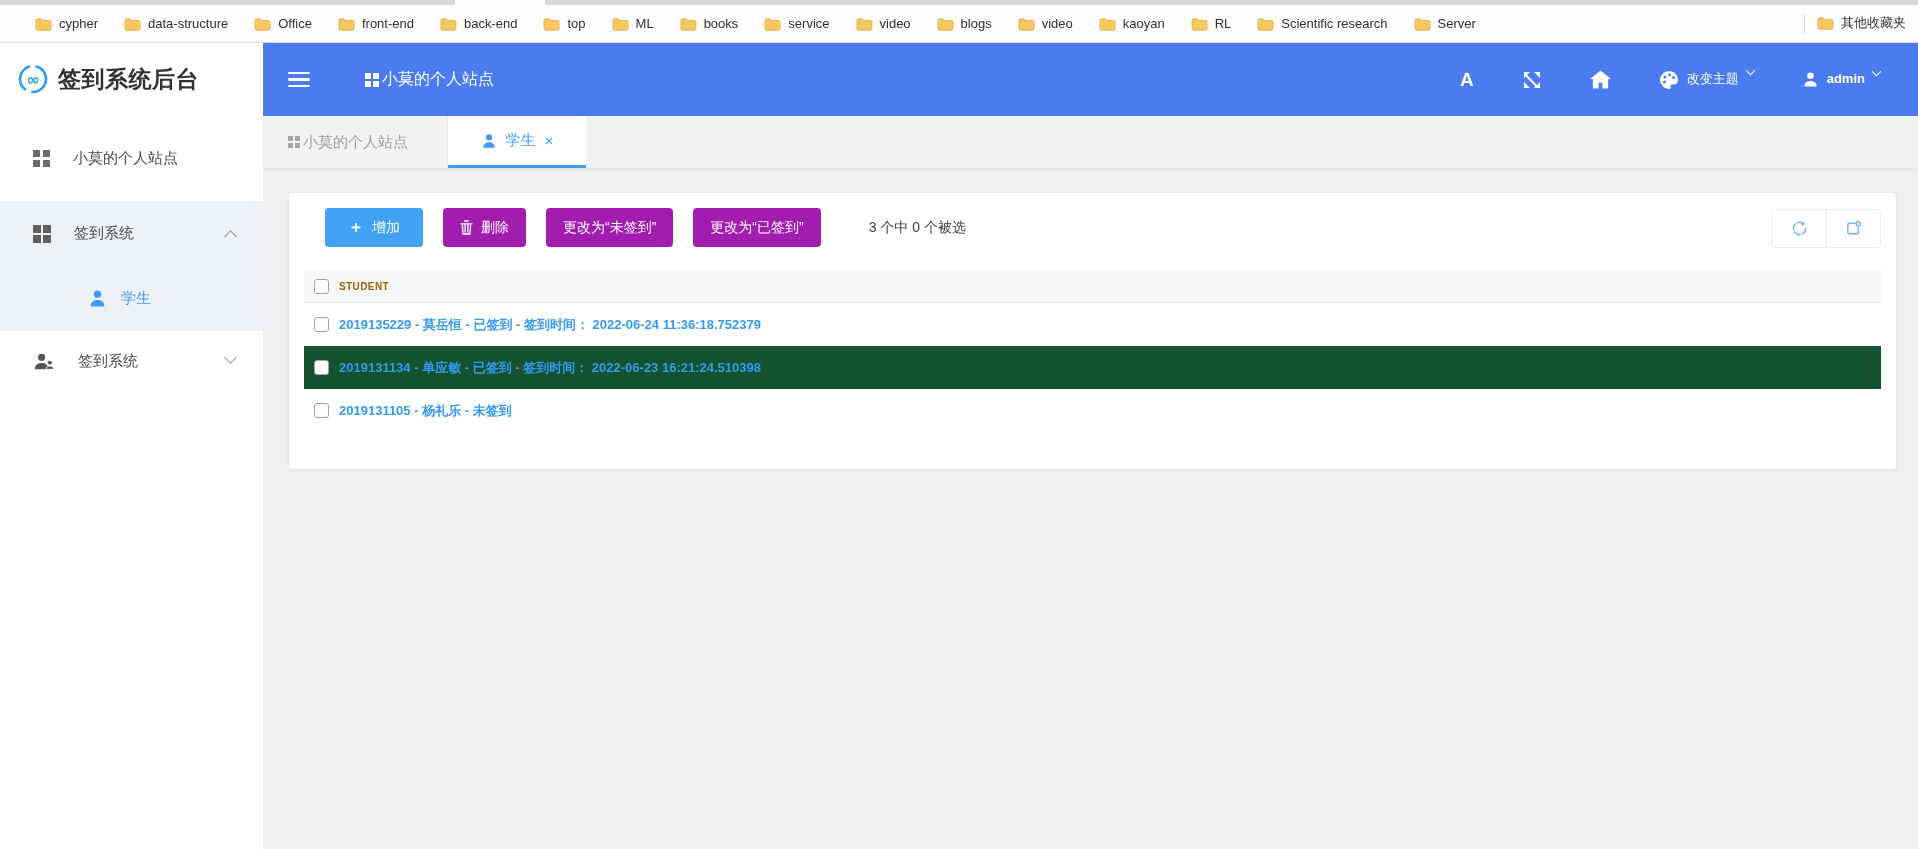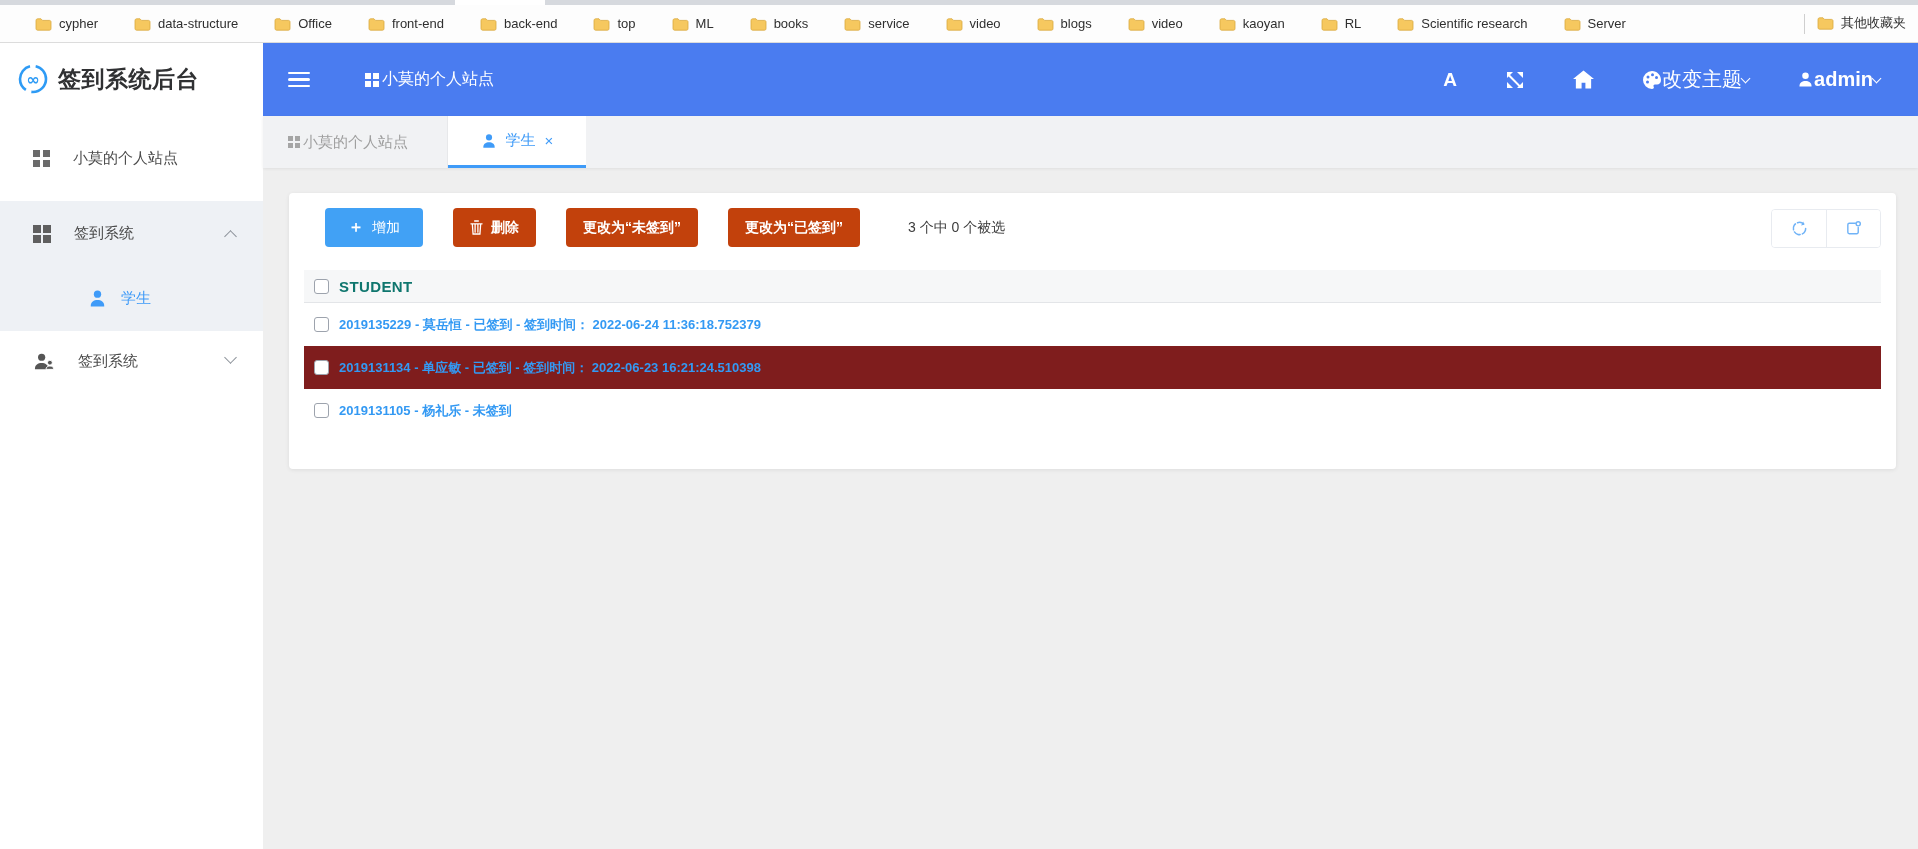--- a/index.html
+++ b/index.html
@@ -5,21 +5,21 @@
   * { margin:0; padding:0; box-sizing:border-box; }
   html,body { width:1918px; height:849px; overflow:hidden;
     font-family:"Liberation Sans","DejaVu Sans",sans-serif; }
   body { background:#efefef; }
 
   
   .top-strip { height:5px; background:#d6d9de; position:relative; }
   .tab-notch { position:absolute; left:455px; top:0; width:90px; height:5px; background:#ffffff; }
   .bookmarks-bar { height:38px; background:#fdfdfd; border-bottom:1px solid #dcdcdc;
     display:flex; align-items:center; padding:0 12px 0 22px; }
-  .bm-items { display:flex; align-items:flex-end; gap:36px; flex:1;padding-left:13px; }
+  .bm-items { display:flex; align-items:flex-end; gap:26px; flex:1;padding-left:13px; }
   .bm-item { display:flex; align-items:center; gap:7px; font-size:13px; color:#2f2f2f; cursor:pointer; white-space:nowrap; }
   .bm-right { display:flex; align-items:flex-start; gap:12px; }
   .bm-divider { width:1px; height:20px; background:#cfcfcf; }
   .folder { width:17px; height:14px; flex:0 0 auto; }
 
   
   .app { display:flex; height:806px; }
 
   
   .sidebar { width:263px; background:#ffffff; flex:0 0 auto; display:flex; flex-direction:column; }
@@ -47,21 +47,21 @@
   
   .topbar { height:73px; background:#4a7cf0; display:flex; align-items:center; color:#fff; padding:0 38px 0 25px; }
   .hamburger { width:22px; cursor:pointer; margin-right:55px; }
   .hamburger i { display:block; height:2.5px; background:#fff; border-radius:2px; margin:4px 0; }
   .tb-title { display:flex; align-items:center; gap:3px; font-size:16px; }
   .tb-title .grid4 { grid-template-columns:6px 6px; grid-template-rows:6px 6px; gap:2px; }
   .tb-title .grid4 i { background:#fff; }
   .tb-right { margin-left:auto; display:flex; align-items:center; gap:48px; }
   .tb-icon { cursor:pointer; display:flex; align-items:center; }
   .lang-a { font-size:19px; font-weight:bold; }
-  .tb-group { display:flex; align-items:center; gap:0; font-size:20px; cursor:pointer; }
+  .tb-group { display:flex; gap:8px; font-size:13px; cursor:pointer; }
   .caret { width:7px; height:7px; border-right:1.8px solid #fff; border-bottom:1.8px solid #fff;
     transform:rotate(45deg); margin-top:-3px; }
 
   
   .tabbar { height:52px; background:#f1f2f4; display:flex; box-shadow:0 1px 3px rgba(0,0,0,.07); position:relative; z-index:2; }
   .tab { display:flex; align-items:center; cursor:pointer; font-size:15px; }
   .tab.inactive { width:185px; padding-left:25px; color:#9e9e9e; gap:3px; border-right:1px solid rgba(0,0,0,.04); }
   .tab.inactive .grid4 { grid-template-columns:5px 5px; grid-template-rows:5px 5px; gap:2px; }
   .tab.inactive .grid4 i { background:#a5a5a5; }
   .tab.active { width:138px; background:#ffffff; color:#3f9bf8; justify-content:center; gap:9px;
@@ -70,34 +70,34 @@
 
   
   .content { flex:1; background:#efefef; overflow:hidden; }
   .card { margin:25px 22px 0 26px; height:276px; background:#fff; border-radius:4px;
     box-shadow:0 1px 4px rgba(0,0,0,.08); padding:15px 15px 0 15px; }
   .toolbar { display:flex; align-items:center; position:relative; height:39px; }
   .btn { height:39px; border:none; border-radius:4px; color:#fff; font-size:14px; cursor:pointer;
     display:inline-flex; align-items:center; gap:8px; padding:0 17px;
     font-family:"Liberation Sans","DejaVu Sans",sans-serif; }
   .btn-add { background:#41a1f5; margin-left:21px; padding:0 23px; }
-  .btn-red { background:#c2410c; margin-left:30px;font-weight:bold; }
+  .btn-red { background:#a21caf; margin-left:20px; }
   .plus-glyph { font-size:16px; font-weight:bold; }
   .sel-status { margin-left:48px; font-size:14px; color:#3c3c3c; }
   .mini-group { position:absolute; right:0; top:1px; display:flex; border:1px solid #e8ebf0; border-radius:4px; overflow:hidden; }
   .mini-btn { width:54px; height:37px; background:#fff; display:flex; align-items:center; justify-content:center; cursor:pointer; }
   .mini-btn + .mini-btn { border-left:1px solid #e8ebf0; }
 
   
   .tbl { margin-top:23px; }
   .tbl-head { height:33px; background:#f6f7f8; border-bottom:1px solid #e3e5e8;
     display:flex; align-items:center; }
-  .tbl-head .col-label { font-size:15px; font-weight:bold; color:#0f766e; letter-spacing:0.4px; }
+  .tbl-head .col-label { font-size:10px; font-weight:bold; color:#a16207; letter-spacing:0.4px; }
   .tbl-row { height:43px; display:flex; align-items:center; }
-  .tbl-row.highlight { background:#7f1d1d; }
+  .tbl-row.highlight { background:#14532d; }
   .cb-cell { width:35px; padding-left:10px; flex:0 0 auto; display:flex; align-items:center; }
   .checkbox { width:15px; height:15px; border:1.5px solid #9da3ad; border-radius:3px; background:#fff; cursor:pointer; }
   .row-link { font-size:13px; font-weight:bold; color:#3399f3; cursor:pointer; text-decoration:none; white-space:nowrap; }
 </style>
 </head>
 <body>
 
 <div class="top-strip">
   <div class="tab-notch"></div>
 </div>

